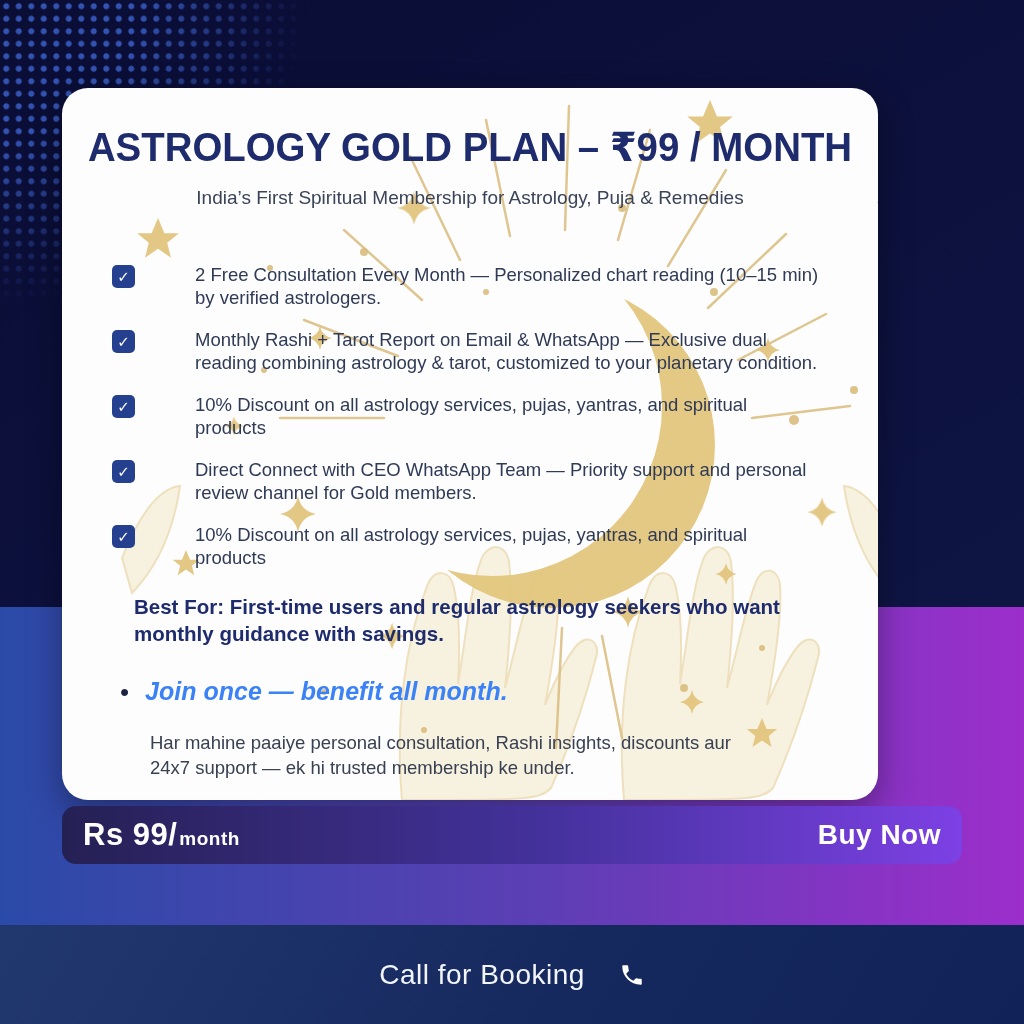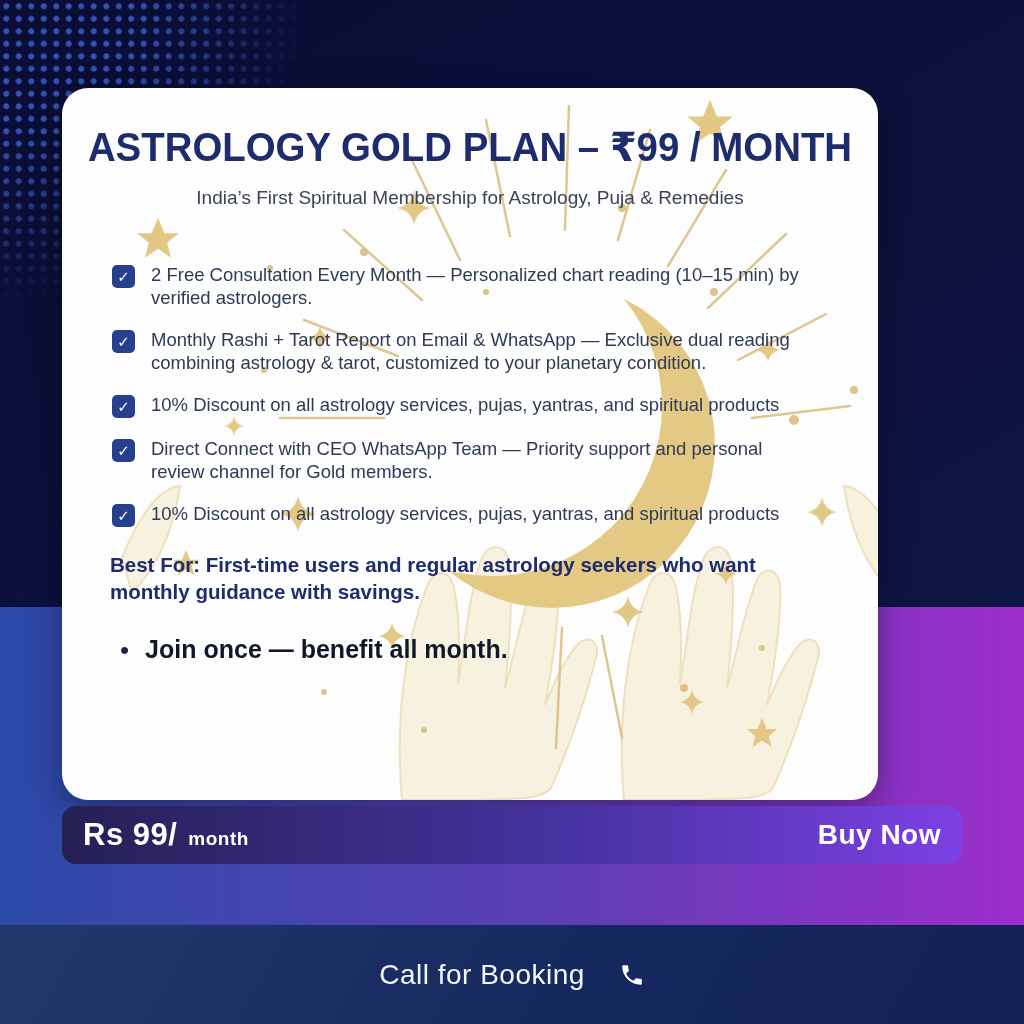--- a/index.html
+++ b/index.html
@@ -45,35 +45,35 @@
     transform:scaleX(.96);transform-origin:center;
   }
   .subtitle{margin:17px 0 0;text-align:center;color:#3b4357;font-size:19px;font-weight:400;}
   .features{list-style:none;margin:54px 0 0;padding:0 58px 0 50px;}
   .features li{display:flex;gap:16px;margin-bottom:19px;}
   .check{
     flex:0 0 23px;width:23px;height:23px;margin-top:2px;border-radius:5px;
     background:#24408f;color:#fff;font-size:15px;font-weight:700;
     display:flex;align-items:center;justify-content:center;
   }
-  .feature-text{color:#2f3a55;font-size:18.5px;line-height:23px;}
-  .best-for{margin:24px 0 0;padding:0 60px 0 48px;color:#1e2c6d;font-size:20.5px;font-weight:700;line-height:27px;}
+  .feature-text{color:#2f3a55;font-size:18.5px;line-height:23px;margin-left:44px;}
+  .best-for{margin:24px 0 0;padding:0 60px 0 72px;color:#1e2c6d;font-size:20.5px;font-weight:700;line-height:27px;}
   .highlight-row{margin:30px 0 0;padding:0 0 0 58px;display:flex;align-items:center;gap:16px;}
   .bullet{color:#1b2343;font-size:26px;line-height:26px;}
-  .highlight{color:#0f172a;font-size:25px;font-weight:800;}
+  .highlight{color:#3b82f6;font-size:25px;font-weight:800;font-style:italic;}
   .desc{margin:24px 0 0;padding:0 140px 0 88px;color:#384052;font-size:18.5px;line-height:25px;}
   
   .price-bar{
     position:absolute;left:62px;top:806px;width:900px;height:58px;border-radius:14px;
     background:linear-gradient(90deg,#252054 0%,#45329e 55%,#7d40e4 100%);
     display:flex;align-items:center;justify-content:space-between;
     padding:0 21px;box-sizing:border-box;color:#fff;
   }
   .price{font-size:31px;font-weight:800;letter-spacing:.5px;display:flex;align-items:baseline;}
-  .period{font-size:19px;font-weight:700;margin-left:11px;}
+  .period{font-size:19px;font-weight:700;margin-left:2px;}
   .cta{font-size:28px;font-weight:800;letter-spacing:.5px;cursor:pointer;}
 </style>
 </head>
 <body>
 
 <div class="canvas">
 
   <div class="band"></div>
   <div class="dots"></div>
 
@@ -188,20 +188,21 @@
         </li>
       </ul>
 
       <p class="best-for">Best For: First-time users and regular astrology seekers who want monthly guidance with savings.</p>
 
       <div class="highlight-row">
         <span class="bullet">•</span>
         <span class="highlight">Join once — benefit all month.</span>
       </div>
 
+      <p class="desc">Har mahine paaiye personal consultation, Rashi insights, discounts aur 24x7 support — ek hi trusted membership ke under.</p>
     </div>
   </div>
 
   <div class="price-bar">
     <div class="price">
       <span>Rs 99/</span>
         <span class="period">month</span>
     </div>
     <div class="cta">Buy Now</div>
   </div>

